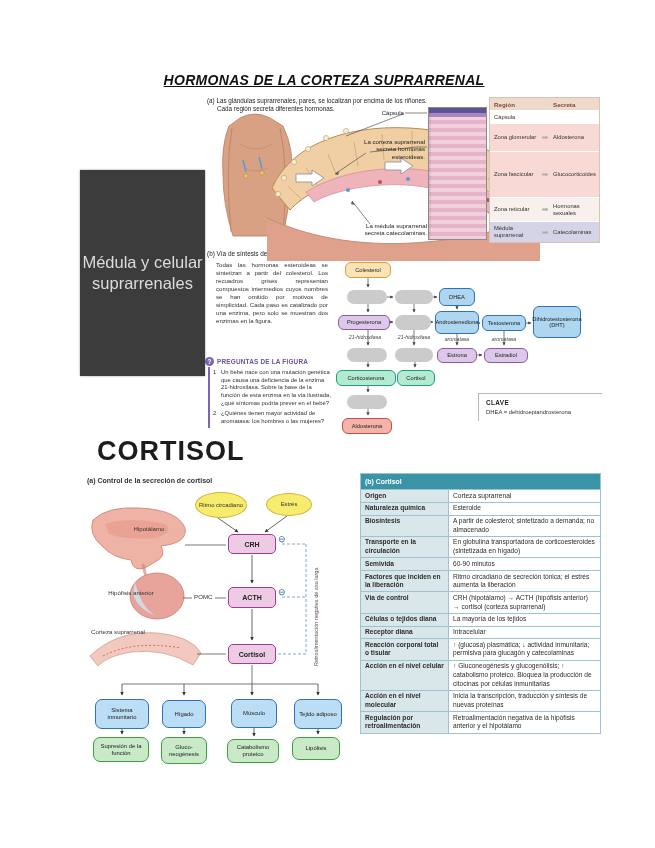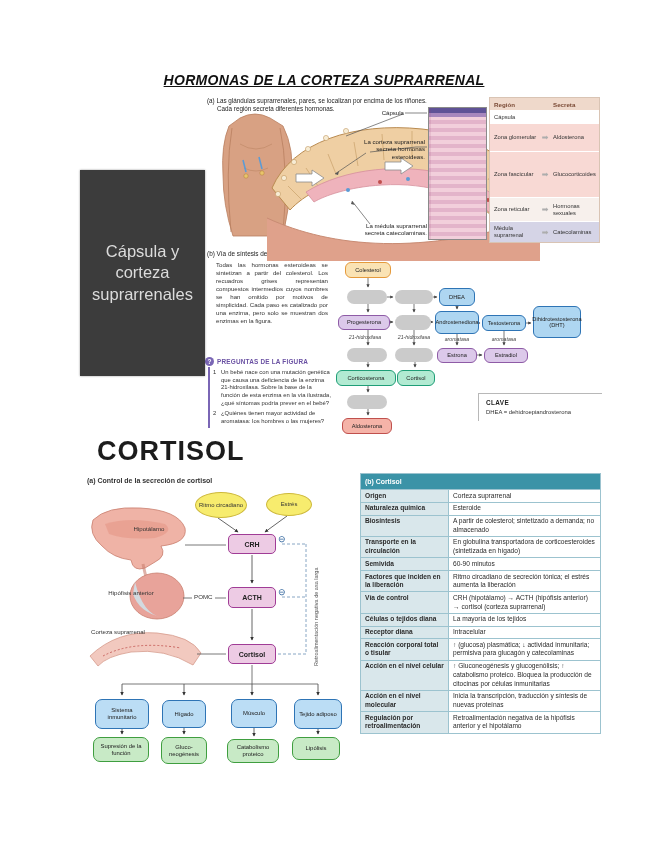--- a/index.html
+++ b/index.html
@@ -218,21 +218,21 @@
       <span class="rt-secreta">Hormonas sexuales</span>
     </div>
     <div class="rt-row" style="background:#d5d4e6;height:20px;">
       <span class="rt-region">Médula suprarrenal</span>
       <span class="rt-arrow">➡</span>
       <span class="rt-secreta">Catecolaminas</span>
     </div>
   </div>
 
   <div class="overlay-box">
-    <div>Cápsula y corteza suprarrenales</div>
+    <div>Médula y celular suprarrenales</div>
   </div>
 
   <div class="fig-b-caption">(b) Vía de síntesis de hormonas esteroideas</div>
   <div class="fig-b-desc">Todas las hormonas esteroideas se sintetizan a partir del colesterol. Los recuadros grises representan compuestos intermedios cuyos nombres se han omitido por motivos de simplicidad. Cada paso es catalizado por una enzima, pero solo se muestran dos enzimas en la figura.</div>
 
   <div class="pathway">
     <svg class="pw-svg" width="290" height="192" viewBox="0 0 290 192">
       <defs>
         <marker id="ah" markerWidth="5" markerHeight="5" refX="3.5" refY="2" orient="auto">
           <path d="M0,0 L4,2 L0,4 Z" fill="#444"></path>

